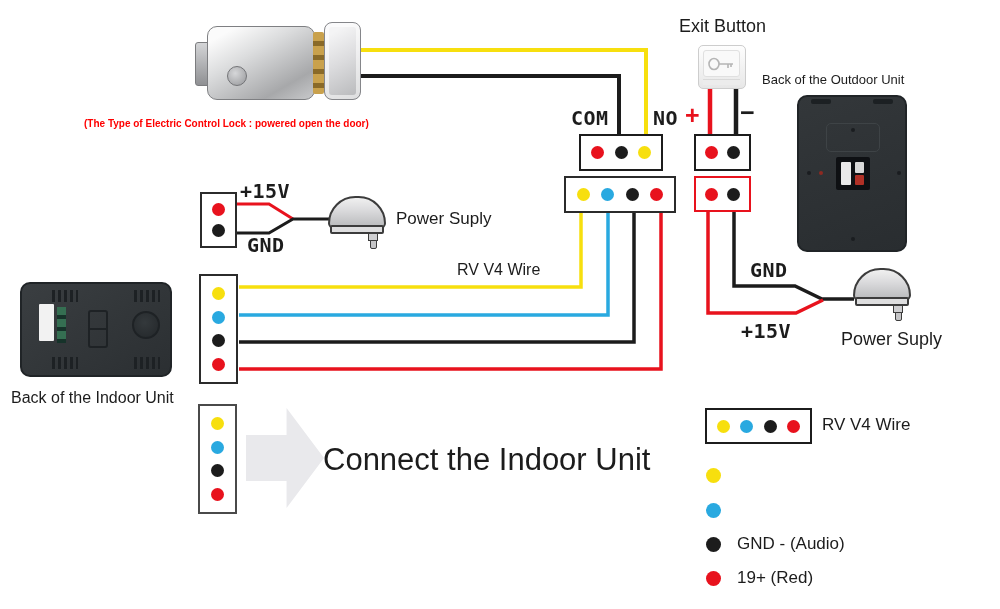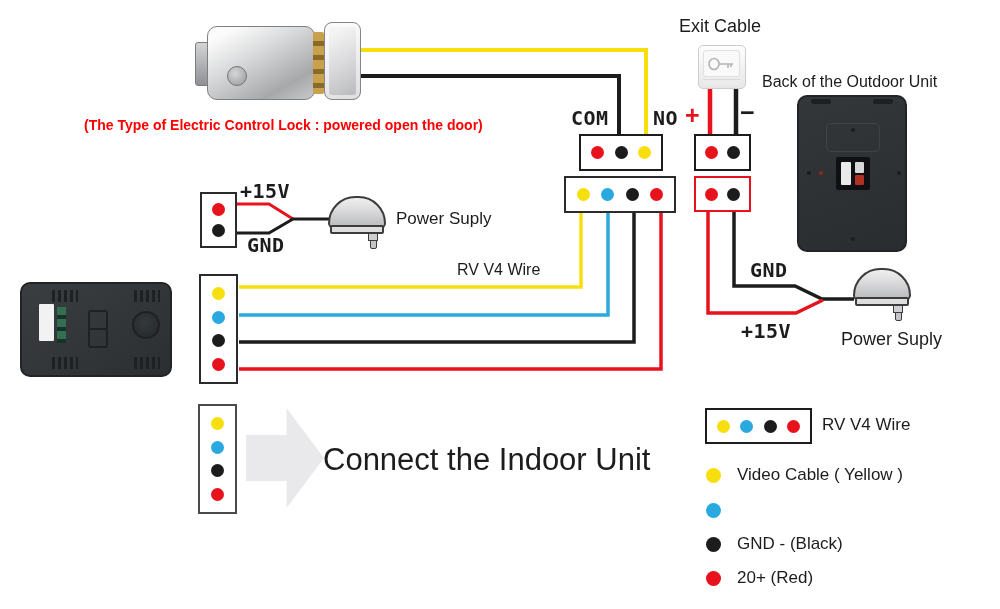--- a/index.html
+++ b/index.html
@@ -68,36 +68,36 @@
          background:linear-gradient(150deg,#fbfbfb 12%,#dcddde 38%,#a7a8aa 78%,#c8c9cb 100%);
          border:1.5px solid #7e7f82;box-sizing:border-box;"></div>
     <div class="abs" style="left:34px;top:46px;width:20px;height:20px;border-radius:50%;
          background:radial-gradient(circle at 40% 35%,#d6d7d9,#96979a);border:1px solid #737477;box-sizing:border-box;"></div>
     <div class="abs" style="left:120px;top:12px;width:11px;height:62px;
          background:repeating-linear-gradient(180deg,#c9a14c 0 9px,#8a6a28 9px 14px);border-radius:2px;"></div>
     <div class="abs" style="left:131px;top:2px;width:37px;height:78px;border-radius:8px;
          background:linear-gradient(150deg,#f4f4f5 15%,#dcdcde 50%,#b5b6b8 100%);
          border:1.5px solid #85868a;box-sizing:border-box;box-shadow:inset 0 0 0 4px rgba(255,255,255,0.55);"></div>
   </div>
-  <div class="lbl" style="left:84px;top:118px;font-size:14px;font-weight:bold;color:#fe0000;">(The Type of Electric Control Lock : powered open the door)</div>
-
-  <div class="lbl" style="left:679px;top:17px;font-size:18px;">Exit Cable</div>
+  <div class="lbl" style="left:84px;top:118px;font-size:10px;font-weight:bold;color:#fe0000;">(The Type of Electric Control Lock : powered open the door)</div>
+
+  <div class="lbl" style="left:679px;top:17px;font-size:18px;">Exit Button</div>
   <div class="abs" style="left:698px;top:45px;width:48px;height:44px;border-radius:5px;z-index:2;
        background:linear-gradient(180deg,#fefefe,#e7e7e7);border:1.5px solid #cdcdcd;box-sizing:border-box;">
     <div class="abs" style="left:4px;top:4px;width:37px;height:27px;border-radius:3px;
          background:#f9f9f9;border:1px solid #e0e0e0;box-sizing:border-box;display:flex;align-items:center;justify-content:center;">
       <svg width="30" height="14" viewBox="0 0 30 14">
         <ellipse cx="7" cy="7" rx="5" ry="5.5" stroke="#b5b5b5" fill="none" stroke-width="1.6"></ellipse>
         <path d="M12 7 H26 M21 7 v4 M24 7 v3" stroke="#b5b5b5" stroke-width="1.6" fill="none"></path>
       </svg>
     </div>
     <div class="abs" style="left:4px;top:33px;width:37px;height:5px;background:#ececec;border-top:1px solid #d9d9d9;"></div>
   </div>
 
-  <div class="lbl" style="left:762px;top:73px;font-size:16px;">Back of the Outdoor Unit</div>
+  <div class="lbl" style="left:762px;top:73px;font-size:13px;">Back of the Outdoor Unit</div>
   <div class="panel-dark" style="left:797px;top:95px;width:110px;height:157px;background:linear-gradient(160deg,#33373a,#292d30);">
     <div class="abs" style="left:12px;top:2px;width:20px;height:5px;background:#1c2023;border-radius:2px;"></div>
     <div class="abs" style="left:74px;top:2px;width:20px;height:5px;background:#1c2023;border-radius:2px;"></div>
     <div class="abs" style="left:27px;top:26px;width:54px;height:29px;border:1.5px solid #3e4346;border-radius:5px;box-sizing:border-box;"></div>
     <div class="abs" style="left:37px;top:60px;width:34px;height:33px;background:#0e1013;border-radius:2px;">
       <div class="abs" style="left:5px;top:5px;width:10px;height:23px;background:#e9e9e9;border-radius:1px;"></div>
       <div class="abs" style="left:19px;top:5px;width:9px;height:11px;background:#d8d8d8;border-radius:1px;"></div>
       <div class="abs" style="left:19px;top:18px;width:9px;height:10px;background:#b03026;border-radius:1px;"></div>
     </div>
     <div class="screw" style="left:52px;top:31px;"></div>
@@ -166,20 +166,21 @@
     <div class="grille" style="left:30px;top:73px;width:26px;height:12px;"></div>
     <div class="grille" style="left:112px;top:73px;width:26px;height:12px;"></div>
     <div class="abs" style="left:17px;top:20px;width:15px;height:37px;background:#f2f2f2;border-radius:1px;"></div>
     <div class="abs" style="left:35px;top:23px;width:9px;height:36px;background:repeating-linear-gradient(180deg,#356f52 0 8px,#16332a 8px 12px);"></div>
     <div class="abs" style="left:66px;top:26px;width:20px;height:38px;border:2px solid #1e2225;border-radius:3px;box-sizing:border-box;">
       <div class="abs" style="left:0;top:16px;width:16px;height:2px;background:#1e2225;"></div>
     </div>
     <div class="abs" style="left:110px;top:27px;width:28px;height:28px;border-radius:50%;
          background:radial-gradient(circle at 45% 40%,#34393c,#23272a);border:2px solid #1e2225;box-sizing:border-box;"></div>
   </div>
+  <div class="lbl" style="left:11px;top:389px;font-size:16px;">Back of the Indoor Unit</div>
 
   <div class="lbl mono" style="left:750px;top:259px;font-size:20px;">GND</div>
   <div class="lbl mono" style="left:741px;top:320px;font-size:20px;">+15V</div>
   <div class="psu" style="left:853px;top:268px;width:60px;height:58px;">
     <div class="dome"></div>
     <div class="base"></div>
     <div class="prong"></div>
     <div class="prong2"></div>
   </div>
   <div class="lbl" style="left:841px;top:330px;font-size:18px;">Power Suply</div>
@@ -189,23 +190,22 @@
 
   <div class="tblock" style="left:705px;top:408px;width:107px;height:36px;border:2.5px solid #1c1c1c;">
       <span class="dot" style="background: rgb(247, 223, 14);"></span>
       <span class="dot" style="background: rgb(41, 169, 224);"></span>
       <span class="dot" style="background: rgb(28, 28, 28);"></span>
       <span class="dot" style="background: rgb(232, 18, 29);"></span>
     </div>
   <div class="lbl" style="left:822px;top:416px;font-size:17px;">RV V4 Wire</div>
 
   <span class="legend-dot" style="left: 706px; top: 468px; background: rgb(247, 223, 14);"></span>
-  <div class="lbl" style="left:737px;top:466px;font-size:17px;">Video Cable  ( Yellow )</div>
 
   <span class="legend-dot" style="left: 706px; top: 503px; background: rgb(41, 169, 224);"></span>
 
   <span class="legend-dot" style="left: 706px; top: 537px; background: rgb(28, 28, 28);"></span>
-  <div class="lbl" style="left:737px;top:535px;font-size:17px;">GND -  (Black)</div>
+  <div class="lbl" style="left:737px;top:535px;font-size:17px;">GND -  (Audio)</div>
 
   <span class="legend-dot" style="left: 706px; top: 571px; background: rgb(232, 18, 29);"></span>
-  <div class="lbl" style="left:737px;top:569px;font-size:17px;">20+   (Red)</div>
+  <div class="lbl" style="left:737px;top:569px;font-size:17px;">19+   (Red)</div>
 
 </div>
 
 </body></html>

